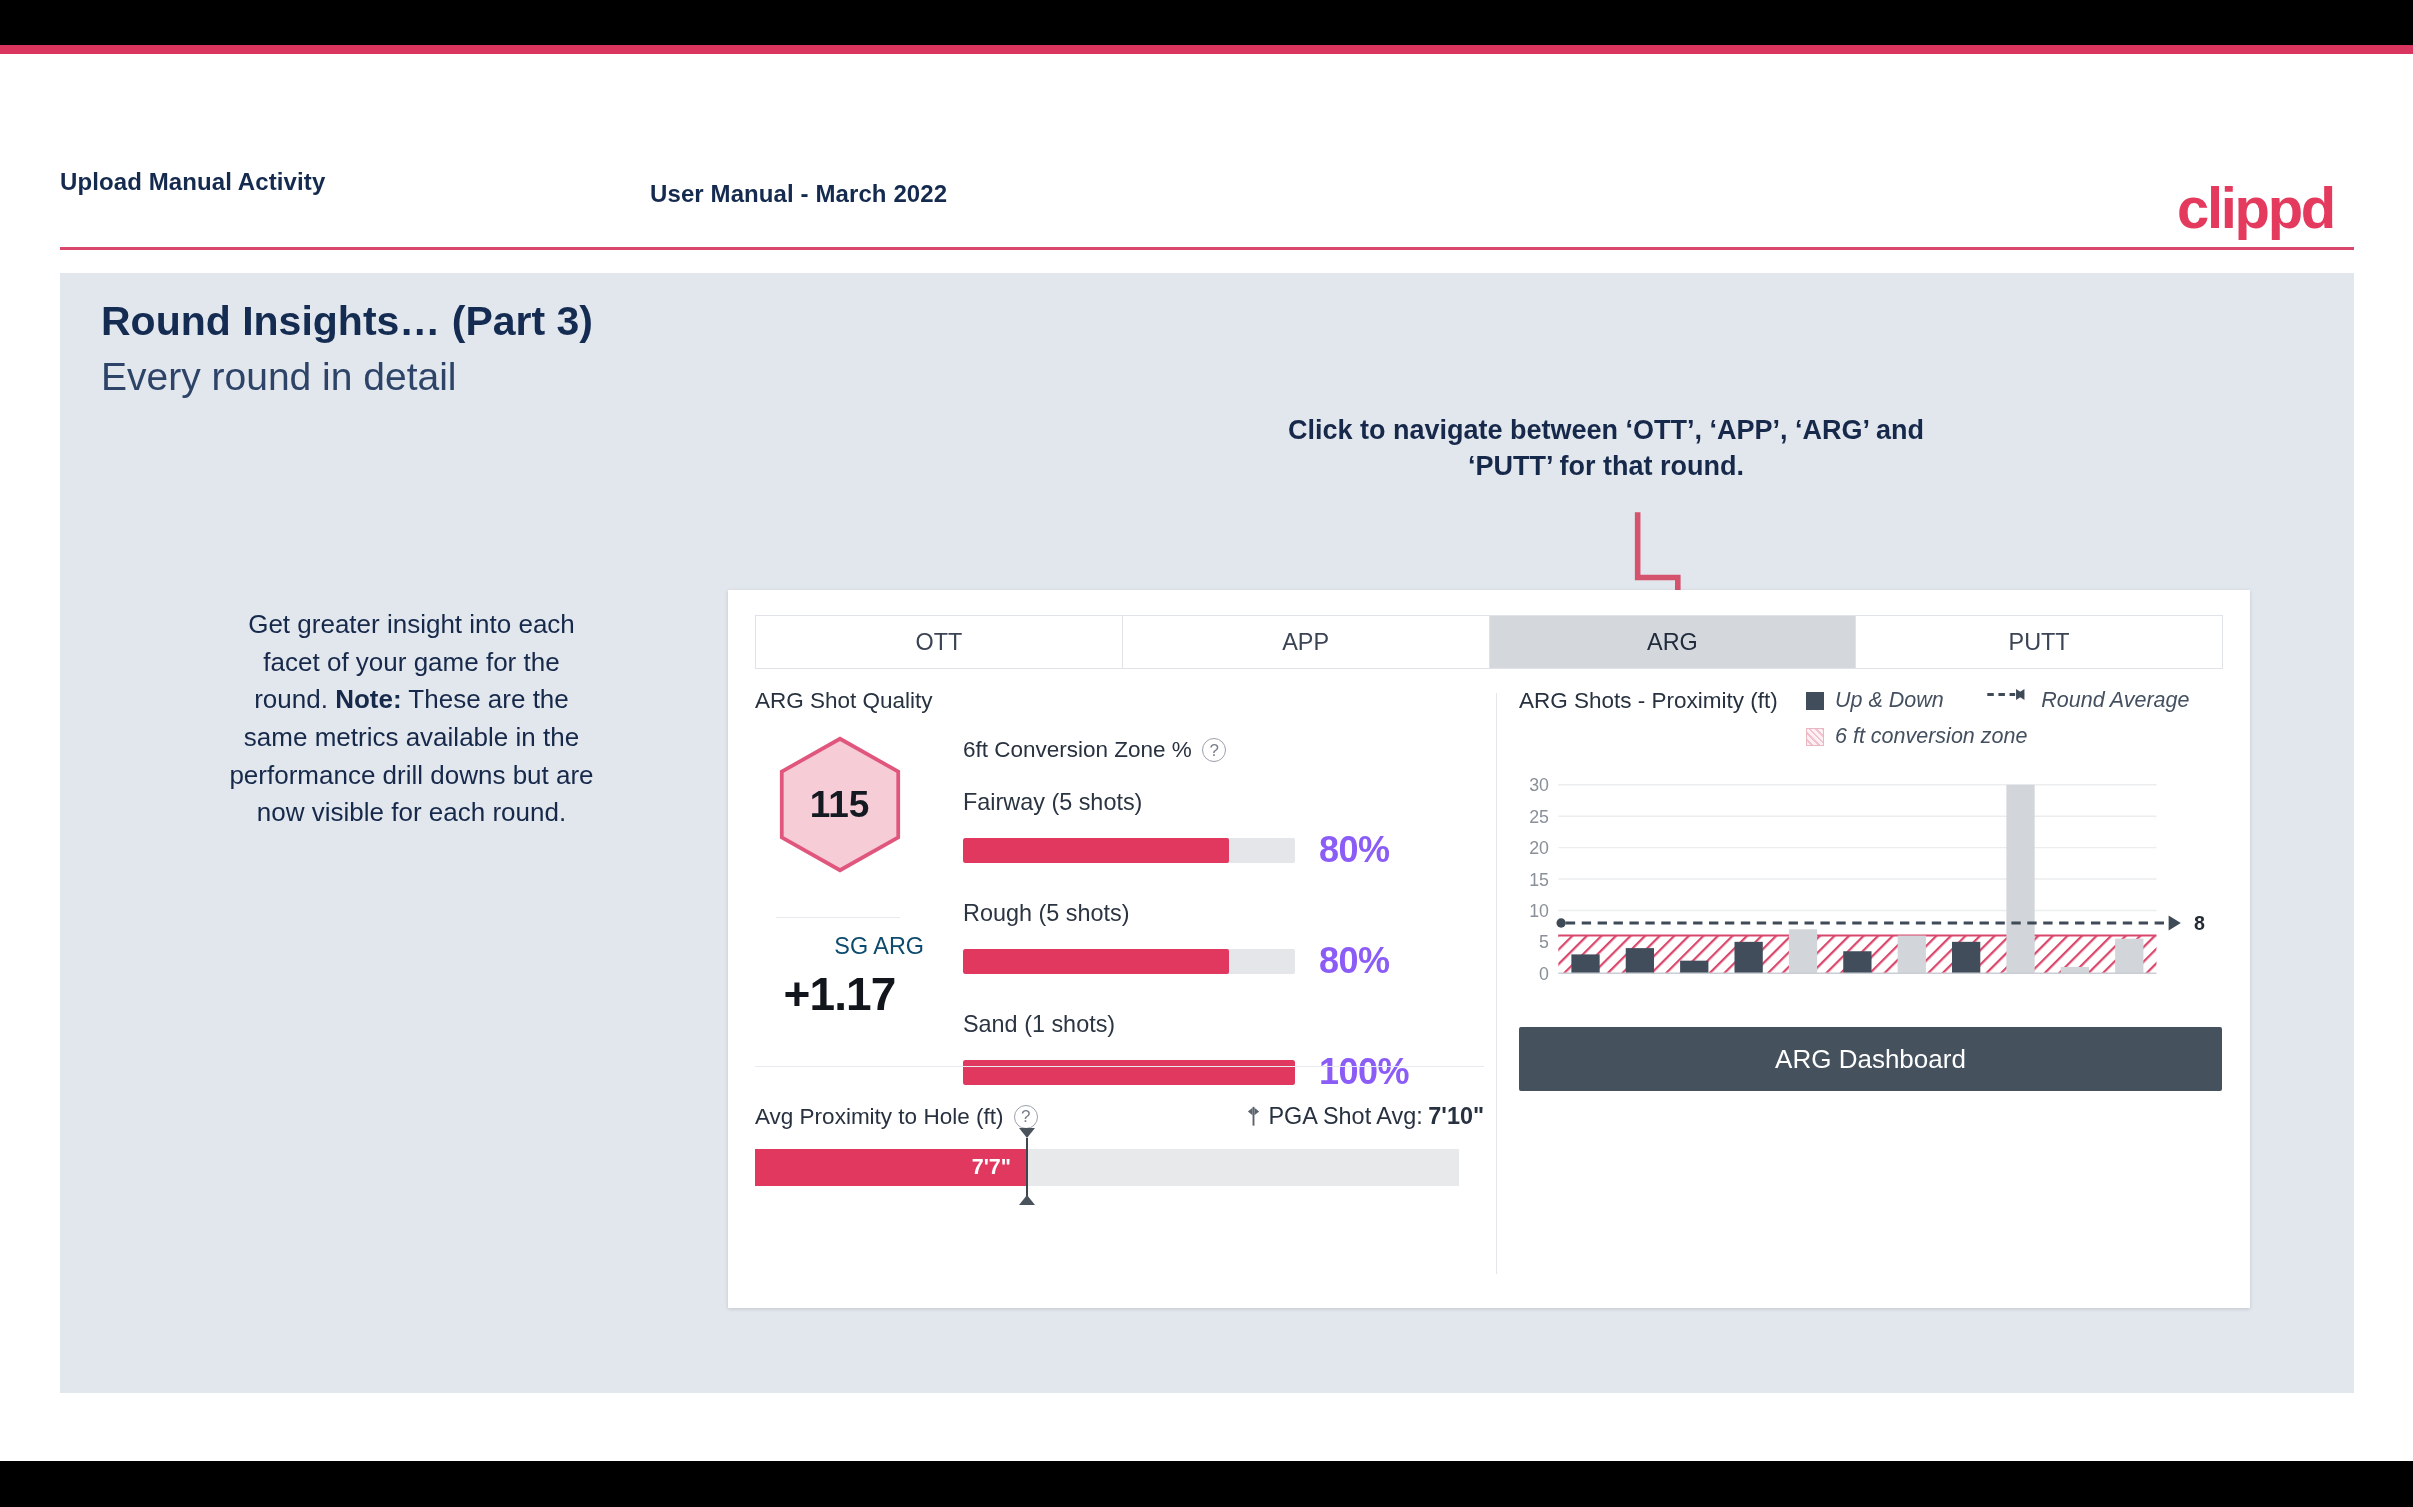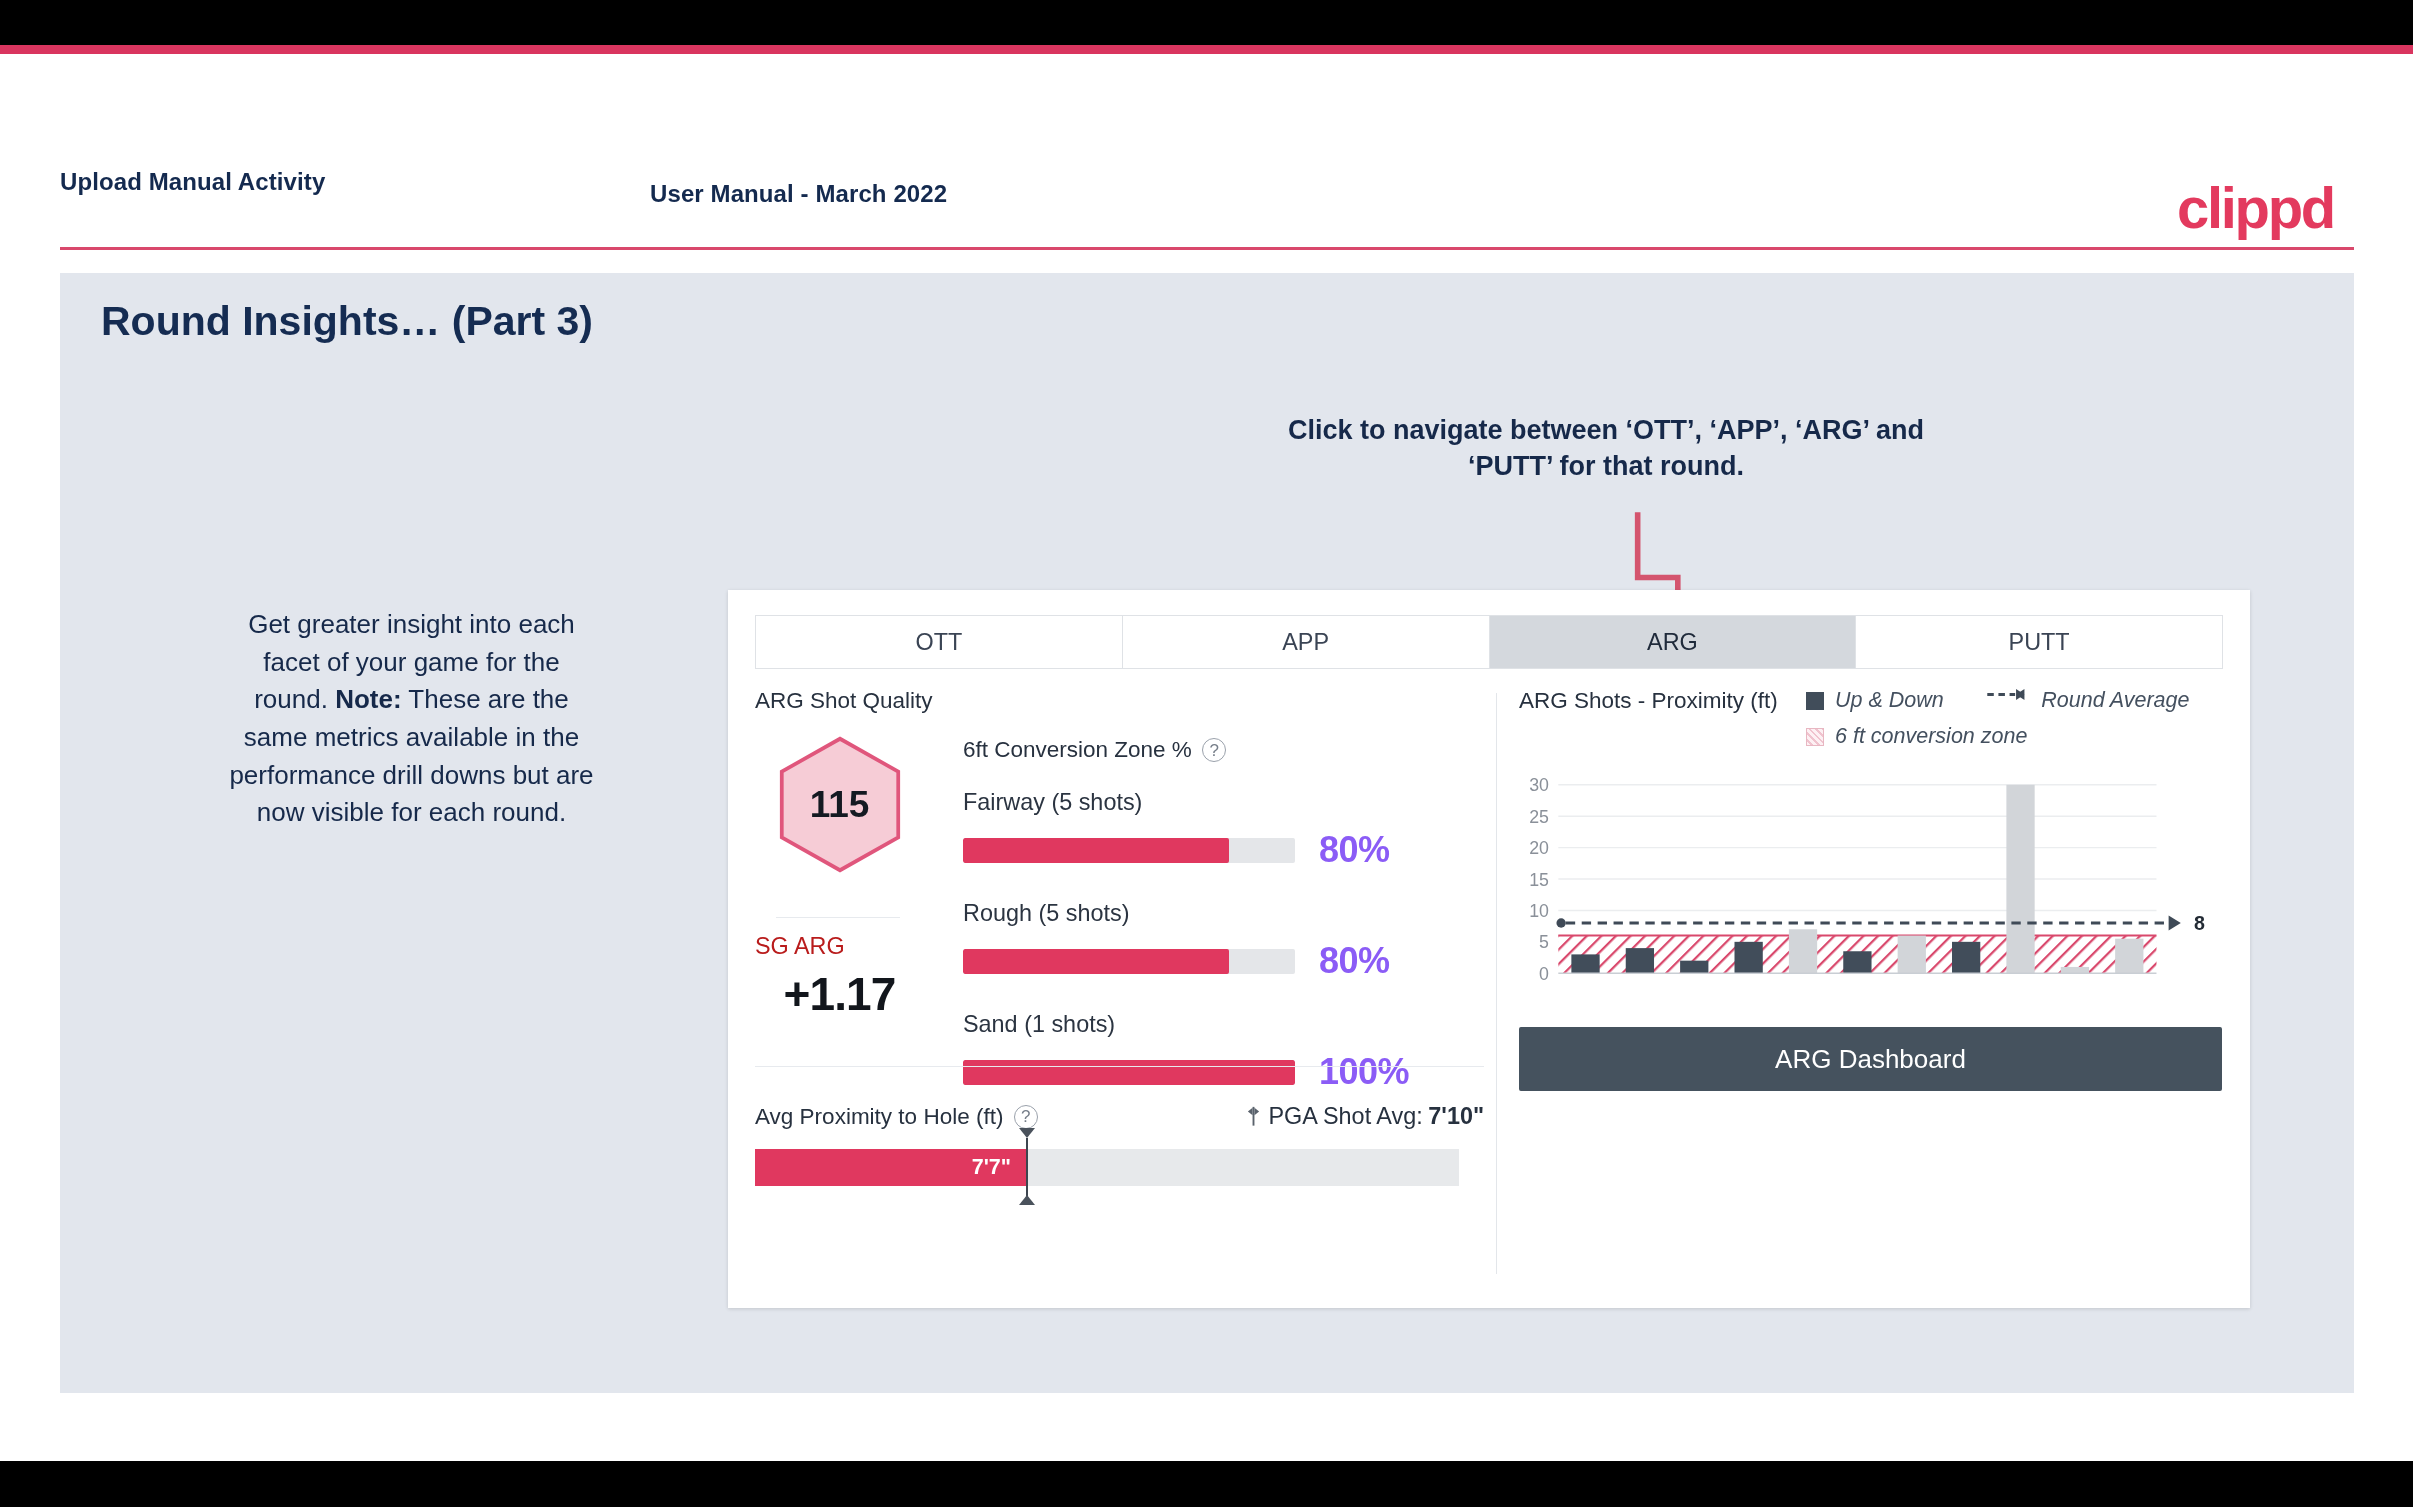--- a/index.html
+++ b/index.html
@@ -110,22 +110,22 @@
   
   #hexwrap { position: absolute; left: 0; top: 47px; width: 169px; text-align:center; }
   .hex {
     position: relative; width: 124px; height: 139px; margin: 0 auto;
   }
   #sg-divider {
     position: absolute; left: 20.6px; top: 229px; width: 124px; height: 0.9px;
     background: #e7eaee;
   }
   #sg-label {
-    position:absolute; left: 0; top: 245px; width: 169px; text-align:left;
-    font-size: 23.4px; color: #b91c1c;
+    position:absolute; left: 0; top: 245px; width: 169px; text-align:right;
+    font-size: 23.4px; color: #0c4a6e;
   }
   #sg-value {
     position:absolute; left: 0; top: 279px; width: 169px; text-align:center;
     font-size: 46px; font-weight: 700; color: #12161c; letter-spacing:-0.9px;
   }
   
   #conv { position: absolute; left: 208px; top: 49px; width: 506px; }
   .conv-item { margin-bottom: 29px; }
   .conv-name { font-size: 23.4px; color: #2b3441; margin-bottom: 13px; }
   .conv-row { display: flex; align-items: center; }
@@ -175,20 +175,21 @@
   <div id="hdr">
     <div class="hdr-link" id="hdr-upload">Upload Manual Activity</div>
     <div class="hdr-link" id="hdr-manual">User Manual - March 2022</div>
     <div id="logo">clippd</div>
     <div id="hdr-rule"></div>
   </div>
 
   <div id="panel">
 
     <div id="title-main">Round Insights… (Part 3)</div>
+    <div id="title-sub">Every round in detail</div>
 
     <div id="callout">Click to navigate between ‘OTT’, ‘APP’, ‘ARG’ and ‘PUTT’ for that round.</div>
 
     <svg id="arrow-svg" width="112" height="122" viewBox="0 0 120 130">
       <path d="M5,2 L5,72 L48,72 L48,108" stroke="#d4546e" stroke-width="6" fill="none"></path>
       <path d="M48,126 L38,104 L58,104 Z" fill="#d4546e"></path>
     </svg>
 
     <div id="left-note">
       <span>Get greater insight into each facet of your game for the round. </span><b>Note:</b><span> These are the same metrics available in the performance drill downs but are now visible for each round.</span>

